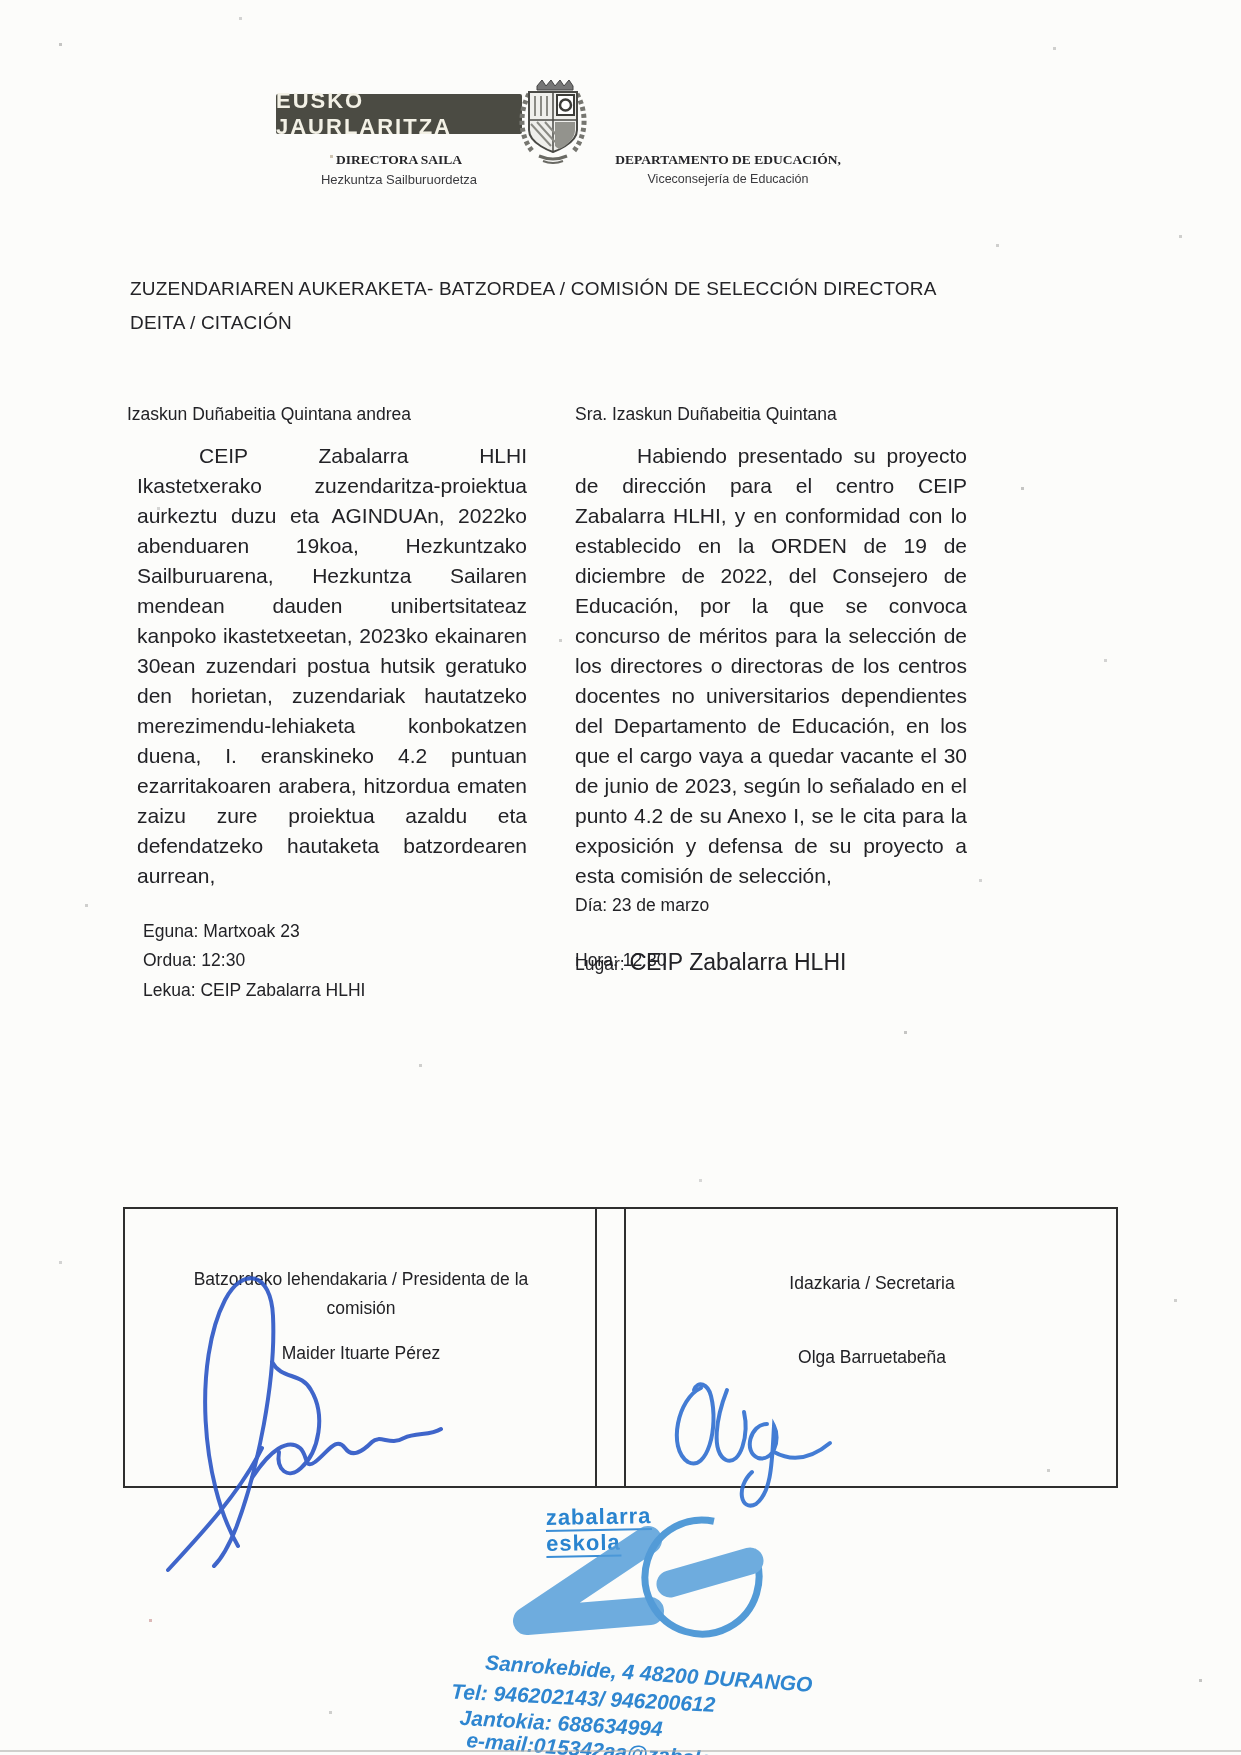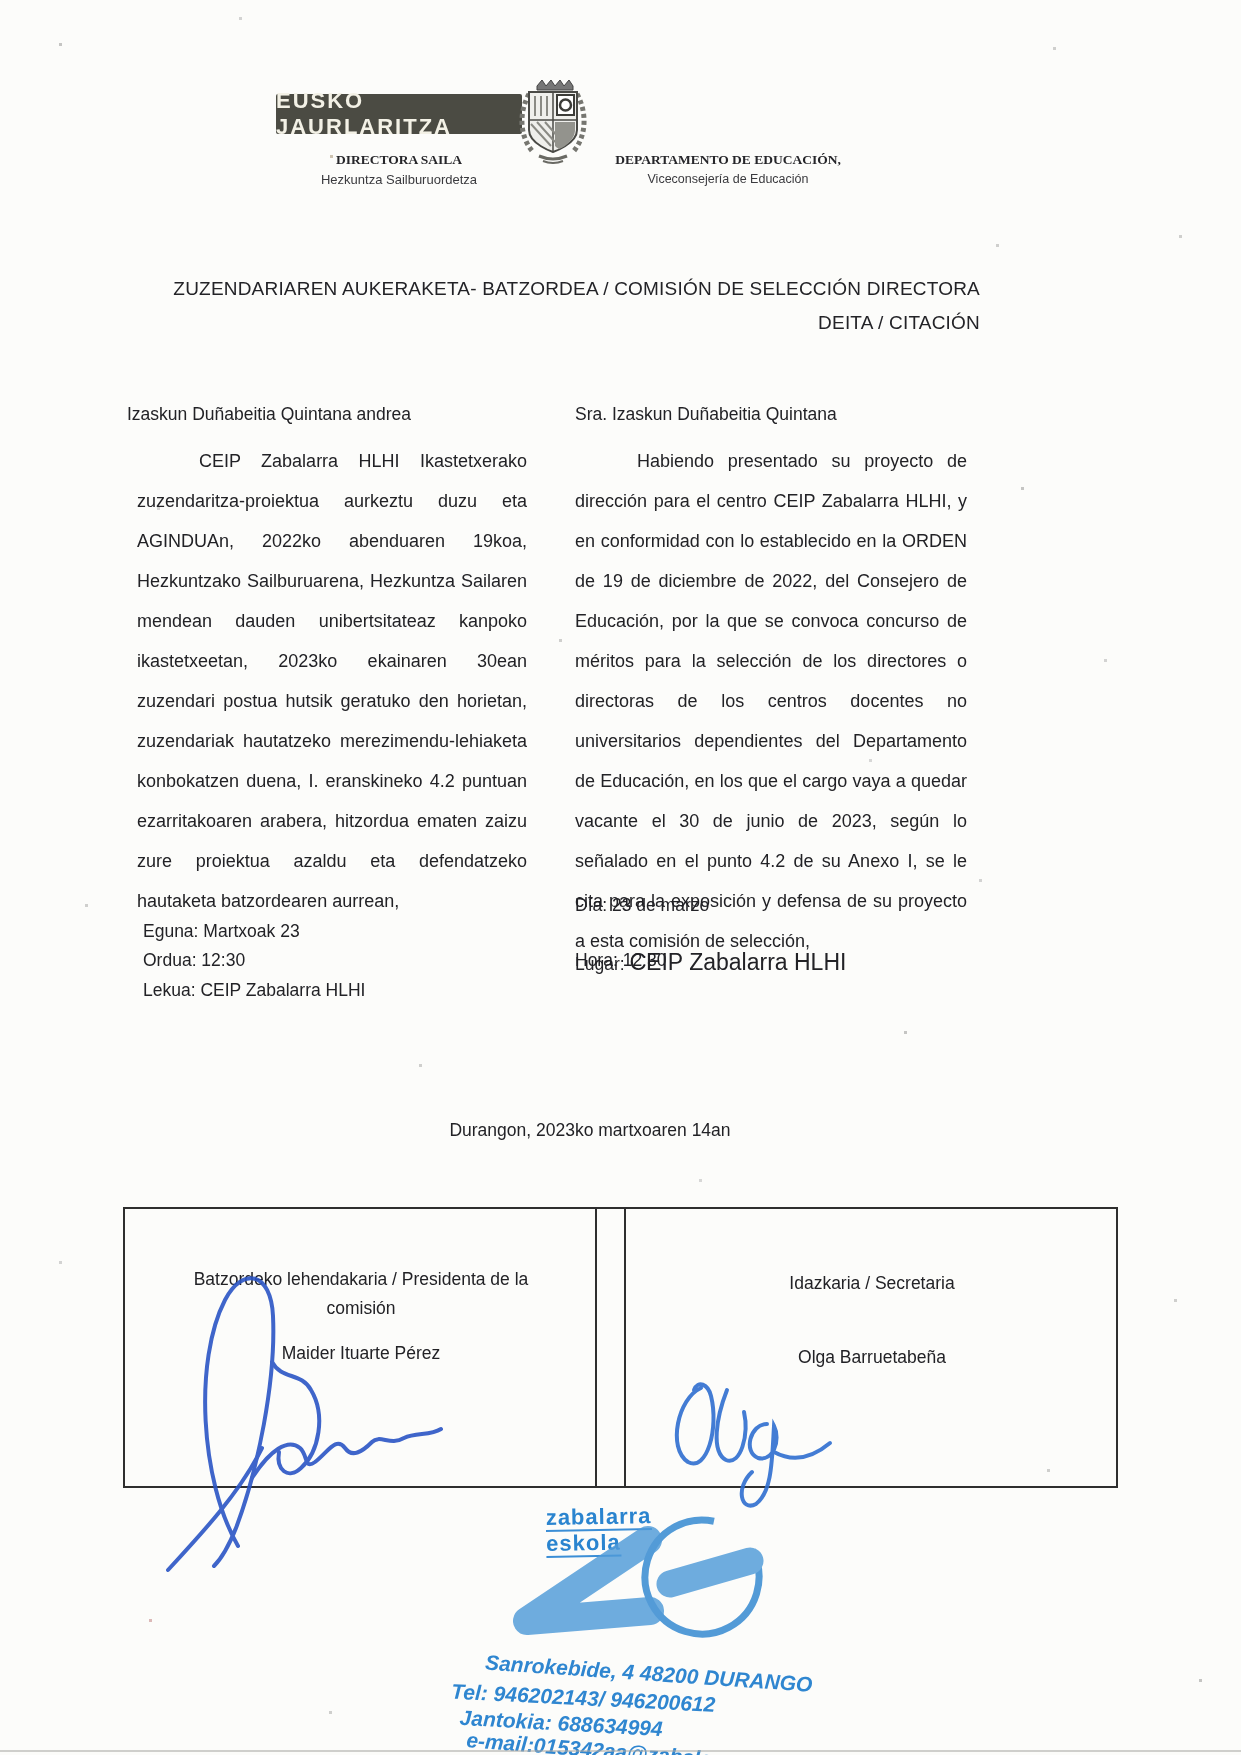--- a/index.html
+++ b/index.html
@@ -15,26 +15,26 @@
     height:40px;background:#4b4b43;color:#f3f1e6;
     display:flex;align-items:center;justify-content:center;
     font-weight:bold;font-size:22px;letter-spacing:2px;border-radius:2px;
     font-family:"Liberation Sans",sans-serif;
   }
   .dept{ text-align:center; }
   .dept .dept-title{font-family:"Liberation Serif",serif;font-weight:bold;font-size:13.5px;color:#26262a;}
   .dept .dept-sub{font-size:13px;color:#3a3a3e;margin-top:4px;}
 
   
-  .doc-title{width:850px;left:130px;text-align:right;font-size:19px;color:#232327;letter-spacing:.2px;}
+  .doc-title{width:850px;left:130px;text-align:left;font-size:19px;color:#232327;letter-spacing:.2px;}
 
   .addr{font-size:17.5px;color:#222226;}
 
   .col{
-    font-size:18px;line-height:40px;text-align:justify;color:#222226;
+    font-size:21px;line-height:30px;text-align:justify;color:#222226;
   }
   .col p{margin:0;text-indent:62px;}
 
   .sched-line{font-size:17.5px;color:#222226;}
   .sched-big{font-size:23px;}
 
   .dateline{width:920px;left:130px;text-align:center;font-size:17.5px;color:#222226;}
 
   
   .sig-table{
@@ -134,21 +134,20 @@
   <div class="sched-line abs" style="left:575px;top:950px;">Hora: 12:30</div>
   <div class="sched-line abs" style="left:575px;top:949px;">
     <span>Lugar:</span>
     <span class="sched-big">CEIP Zabalarra HLHI</span>
   </div>
 
   <div class="sched-line abs" style="left:143px;top:921px;">Eguna: Martxoak 23</div>
   <div class="sched-line abs" style="left:143px;top:950px;">Ordua: 12:30</div>
   <div class="sched-line abs" style="left:143px;top:980px;">Lekua: CEIP Zabalarra HLHI</div>
 
-  <div class="dateline abs" style="top:1120px;">Durangon, 2023ko martxoaren 14an</div>
 
   <div class="sig-table abs">
     <div class="vline" style="left:470px;"></div>
     <div class="vline" style="left:499px;"></div>
 
     <div class="sig-role" style="left:46px;top:56px;width:380px;">Batzordeko lehendakaria /  Presidenta de la comisión</div>
     <div class="sig-name" style="left:46px;top:134px;width:380px;">Maider Ituarte Pérez</div>
 
     <div class="sig-role" style="left:519px;top:60px;width:456px;">Idazkaria / Secretaria</div>
     <div class="sig-name" style="left:519px;top:138px;width:456px;">Olga Barruetabeña</div>

